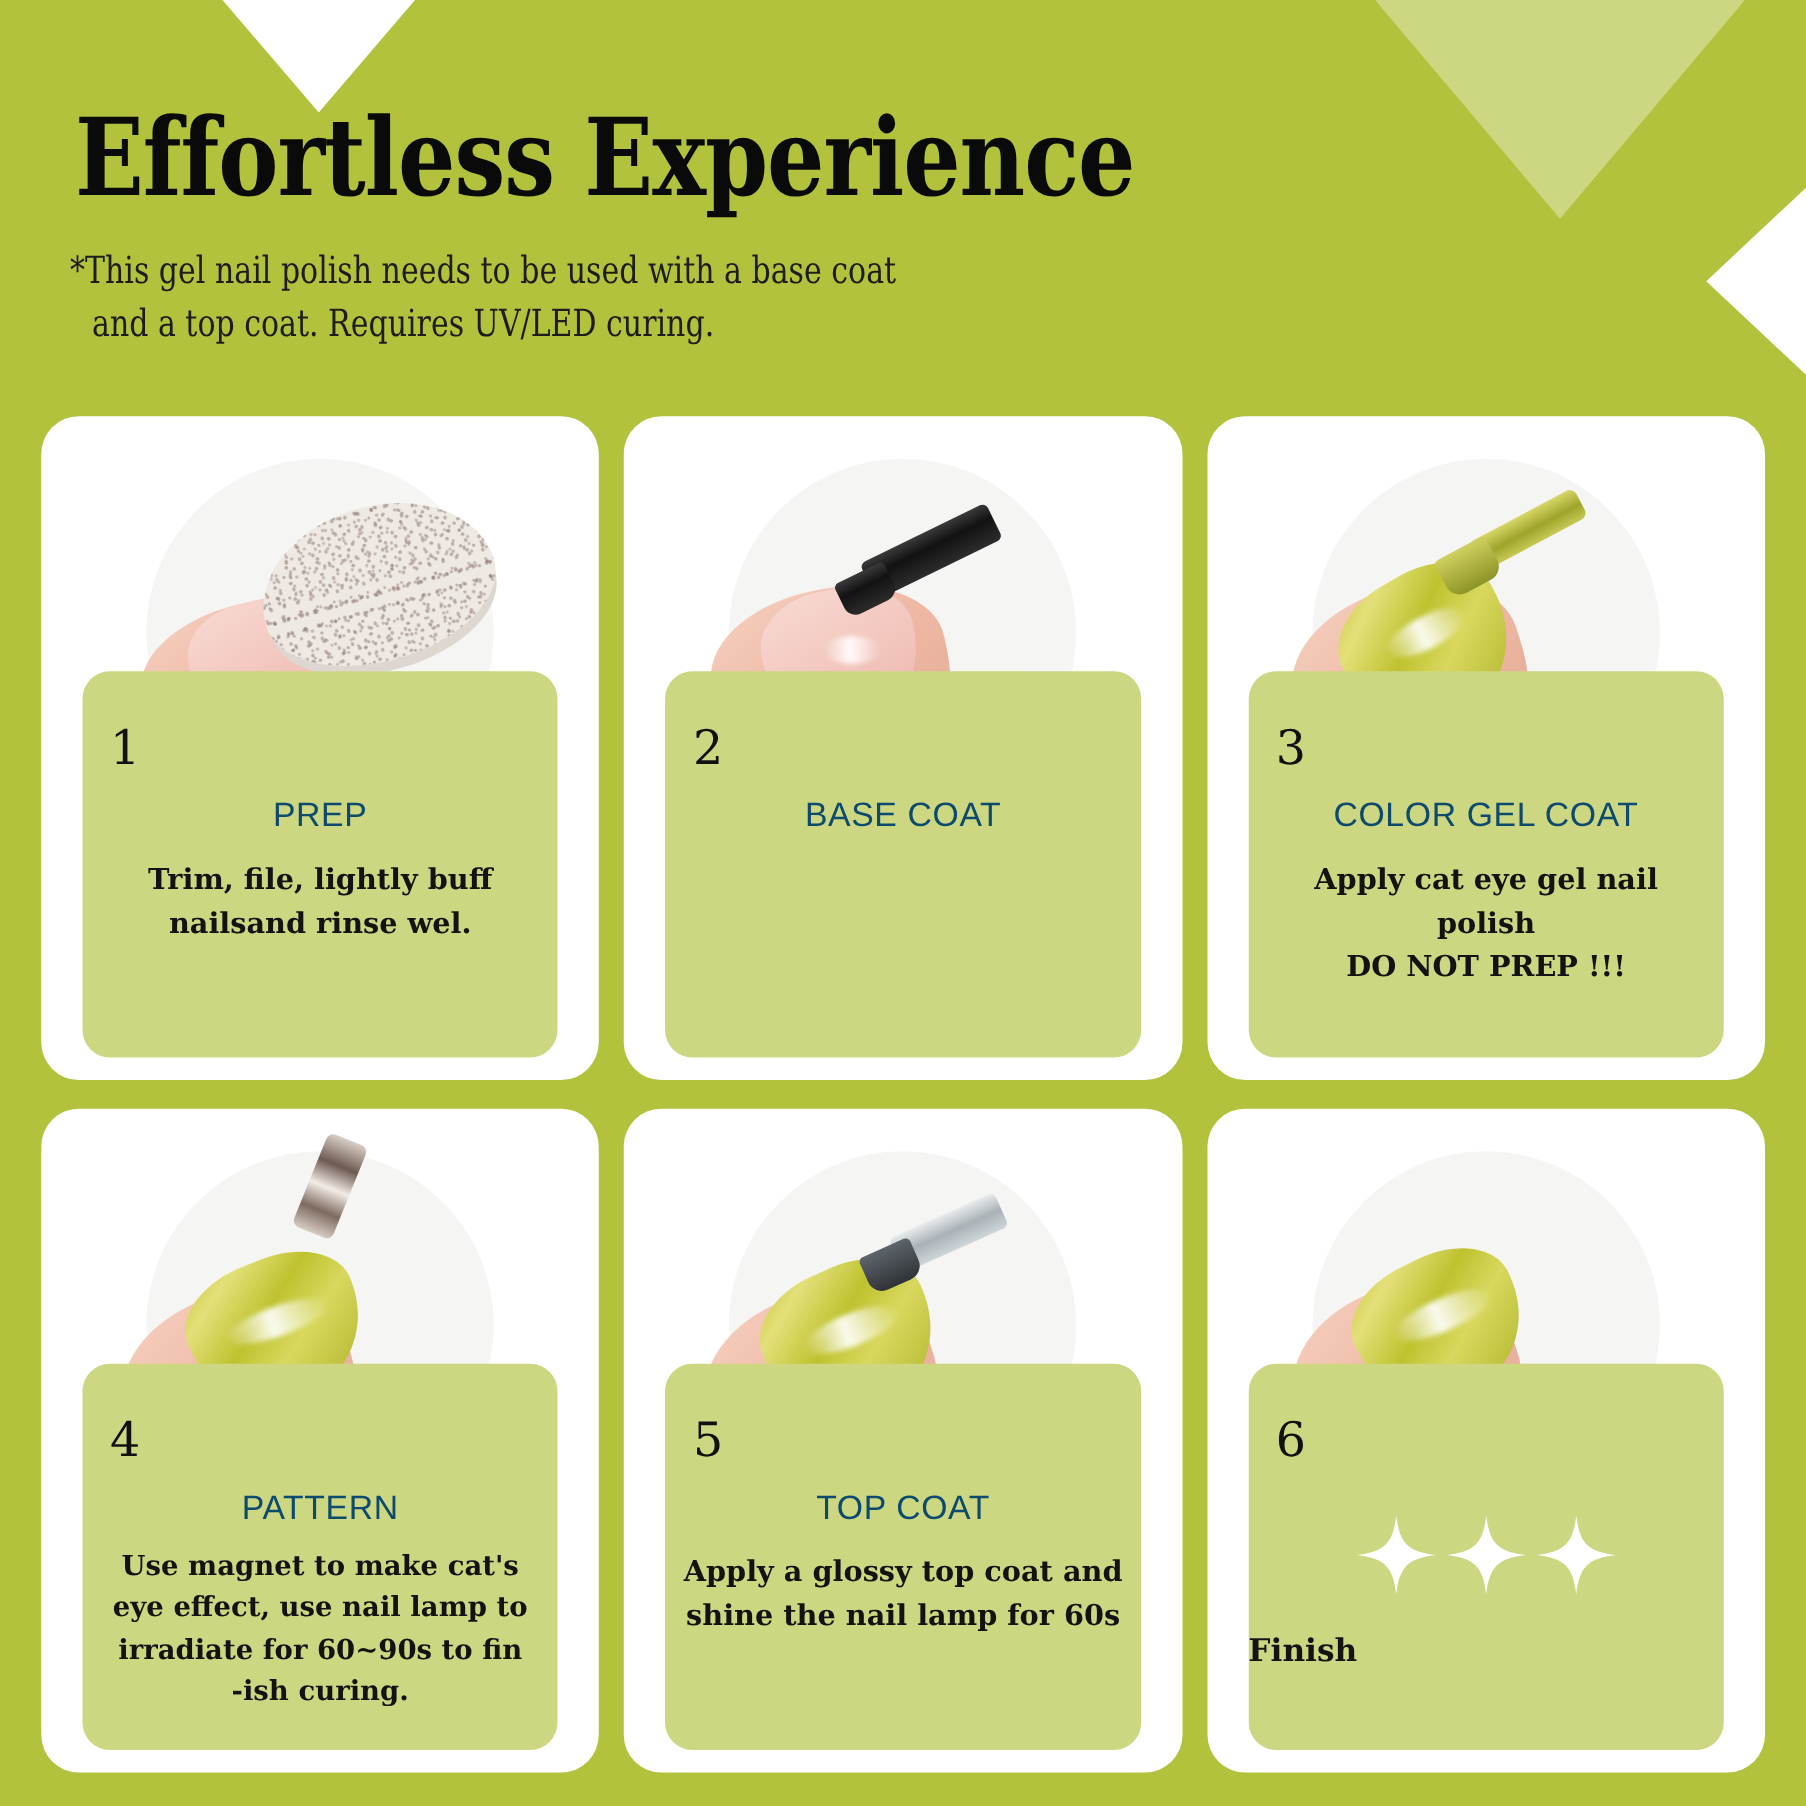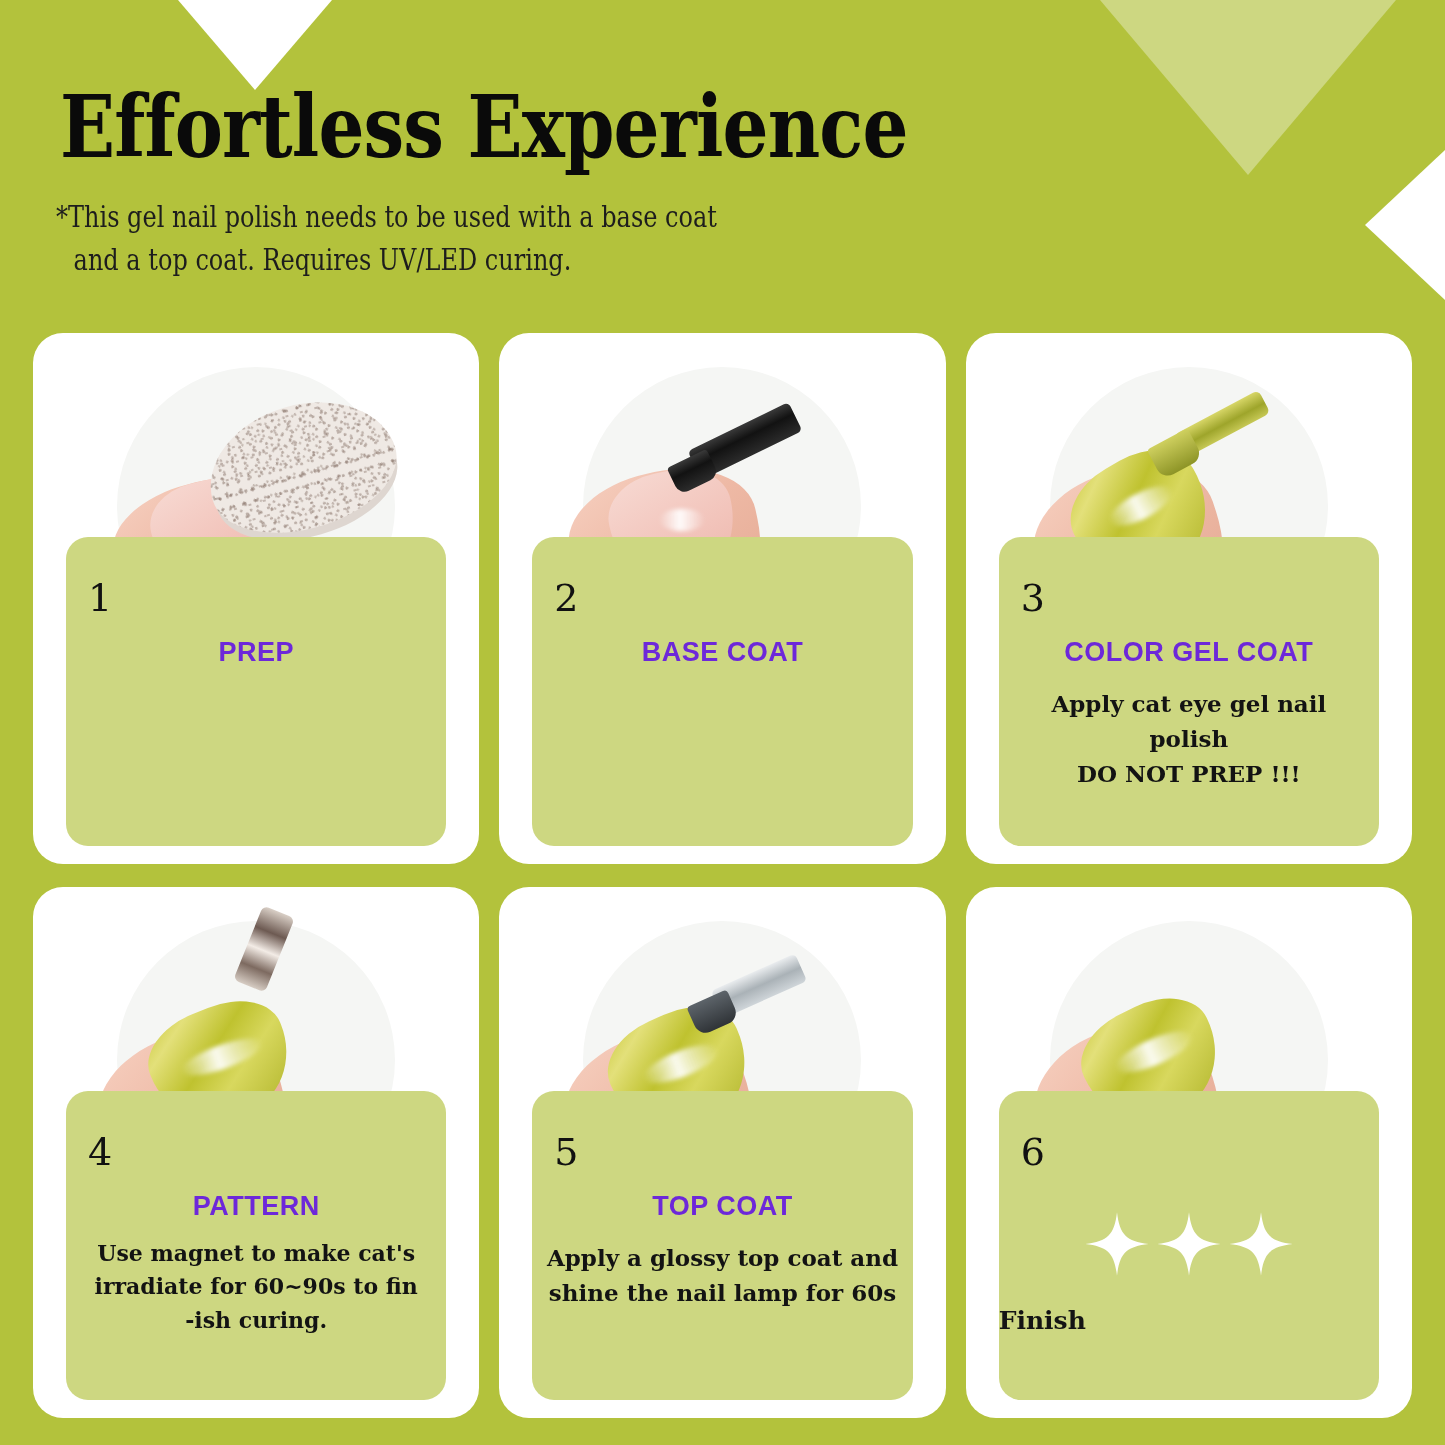--- a/index.html
+++ b/index.html
@@ -114,24 +114,24 @@
     font-size:38px;
     font-weight:400;
     color:#111;
     line-height:1;
   }
   .step-title {
     position:absolute;
     top:100px; left:0; right:0;
     text-align:center;
     font-family:"Liberation Sans", sans-serif;
-    font-weight:700;
+    font-weight:400;
     font-size:27px;
     letter-spacing:0.5px;
-    color:#6d28d9;
+    color:#0c4a6e;
   }
   .step-body {
     position:absolute;
     top:150px; left:14px; right:14px;
     text-align:center;
     font-family:"DejaVu Serif", serif;
     font-weight:700;
     font-size:23px;
     line-height:1.52;
     color:#131313;
@@ -242,20 +242,24 @@
     <div class="photo">
       <div class="finger" style="width:186px;height:150px;left:84px;top:120px;transform:rotate(-14deg);"></div>
       <div class="nail nail-bare" style="width:110px;height:104px;left:120px;top:120px;transform:rotate(-14deg);"></div>
       <div class="buffer" style="width:190px;height:124px;left:174px;top:44px;transform:rotate(-16deg);">
         <div class="buffer-grit"></div>
       </div>
     </div>
     <div class="panel">
       <div class="step-num">1</div>
       <div class="step-title">PREP</div>
+      <div class="step-body">
+        <span class="ln">Trim, file, lightly buff</span>
+        <span class="ln">nailsand rinse wel.</span>
+      </div>
     </div>
   </div>
 
   <div class="card">
     <div class="photo-circle"></div>
     <div class="photo">
       <div class="finger" style="width:190px;height:168px;left:74px;top:110px;transform:rotate(-12deg);"></div>
       <div class="nail nail-bare" style="width:124px;height:112px;left:112px;top:110px;transform:rotate(-12deg);"></div>
       <div class="nail-shine" style="width:46px;height:22px;left:160px;top:148px;border-radius:50%;"></div>
       <div class="brush-black" style="width:112px;height:32px;left:190px;top:64px;transform:rotate(-26deg);"></div>
@@ -293,20 +297,21 @@
       <div class="finger" style="width:184px;height:176px;left:72px;top:118px;transform:rotate(-20deg);"></div>
       <div class="nail nail-gel" style="width:140px;height:112px;left:118px;top:92px;transform:rotate(-22deg);"></div>
       <div class="nail-shine" style="width:86px;height:24px;left:146px;top:130px;border-radius:50%;transform:rotate(-20deg);"></div>
       <div class="magnet" style="width:32px;height:72px;left:228px;top:222px;transform:rotate(16deg);"></div>
     </div>
     <div class="panel">
       <div class="step-num">4</div>
       <div class="step-title">PATTERN</div>
       <div class="step-body" style="top:146px;font-size:22px;">
         <span class="ln">Use magnet to make cat's</span>
+        <span class="ln">eye effect, use nail lamp to</span>
         <span class="ln">irradiate for 60~90s to fin</span>
         <span class="ln">-ish curing.</span>
       </div>
     </div>
   </div>
 
   <div class="card">
     <div class="photo-circle"></div>
     <div class="photo">
       <div class="finger" style="width:184px;height:176px;left:72px;top:118px;transform:rotate(-20deg);"></div>

